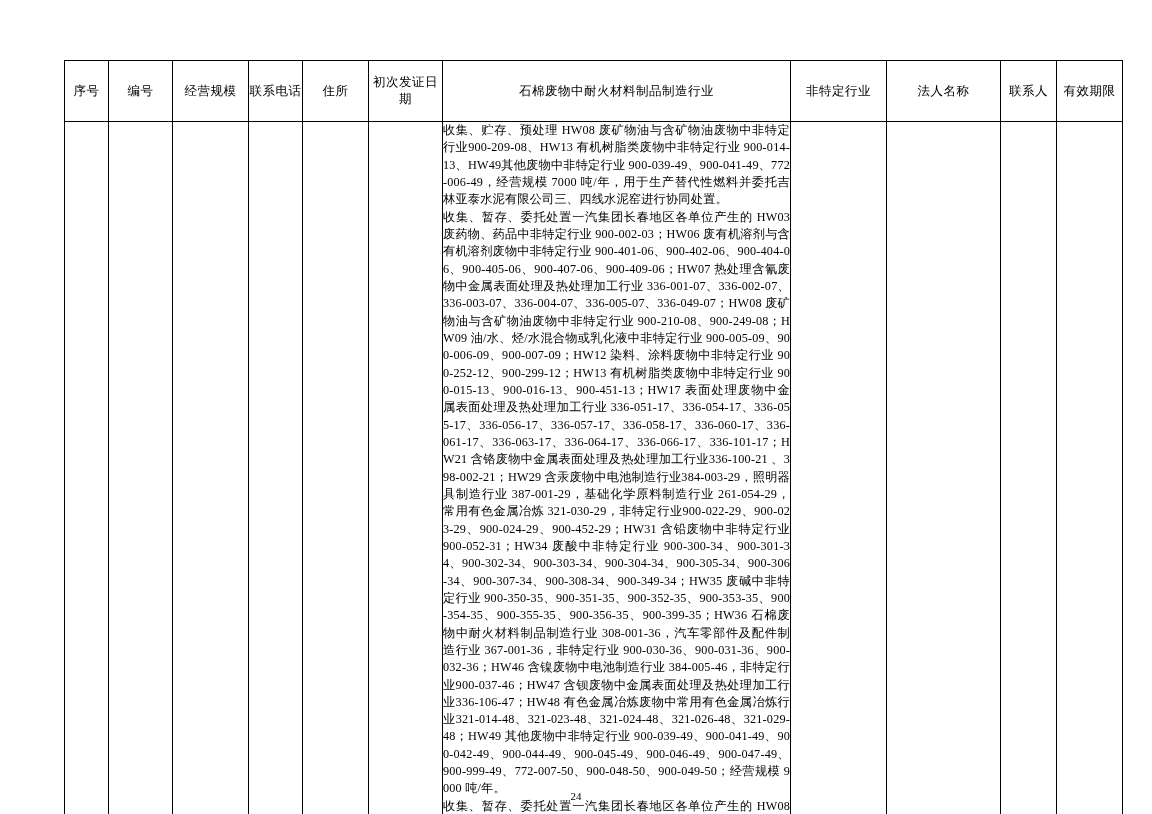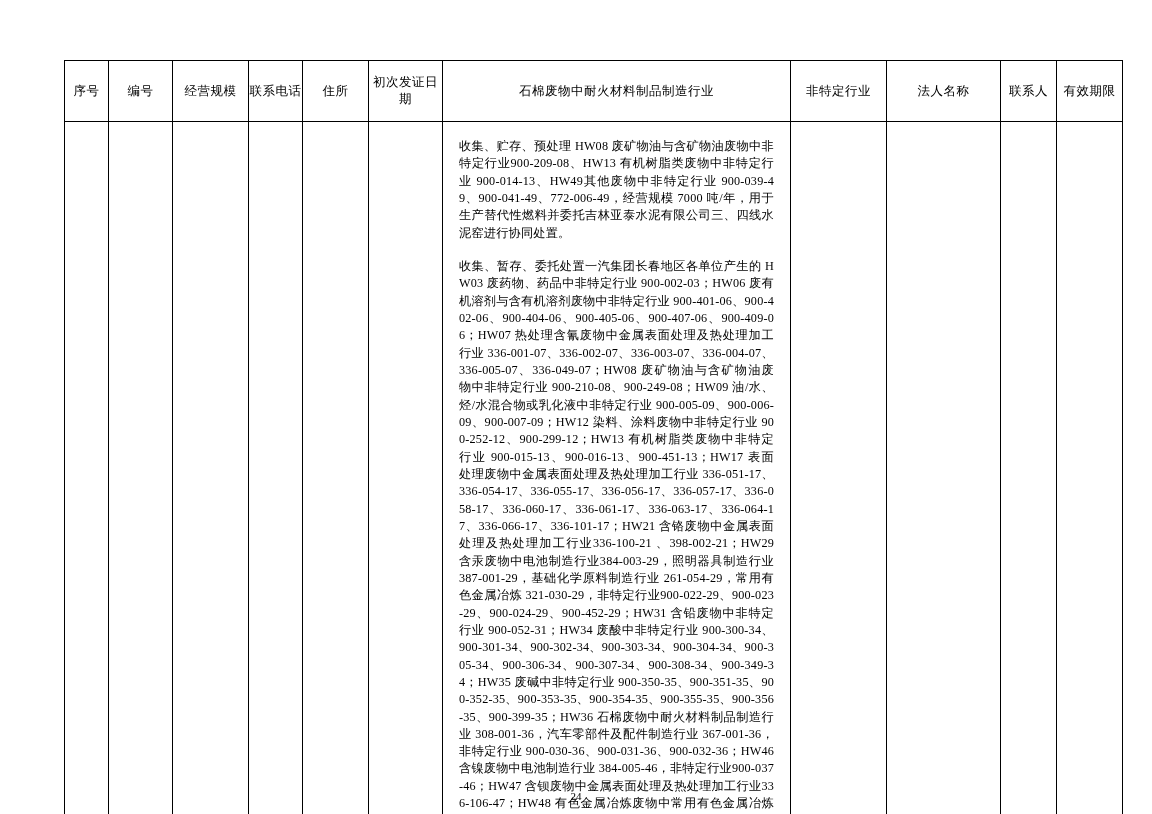--- a/index.html
+++ b/index.html
@@ -53,21 +53,21 @@
   .content-cell {
     padding: 6px 8px 6px 8px;
     font-size: 12.2px;
     line-height: 1.42;
     text-align: justify;
     text-justify: inter-ideograph;
     letter-spacing: 0.2px;
     word-break: break-all;
   }
   .content-cell p {
-    margin: 16px;
+    margin: 0;
     text-indent: 0;
   }
   .page-number {
     position: absolute;
     left: 0;
     top: 790px;
     width: 1152px;
     text-align: center;
     font-size: 11px;
     color: #000;

